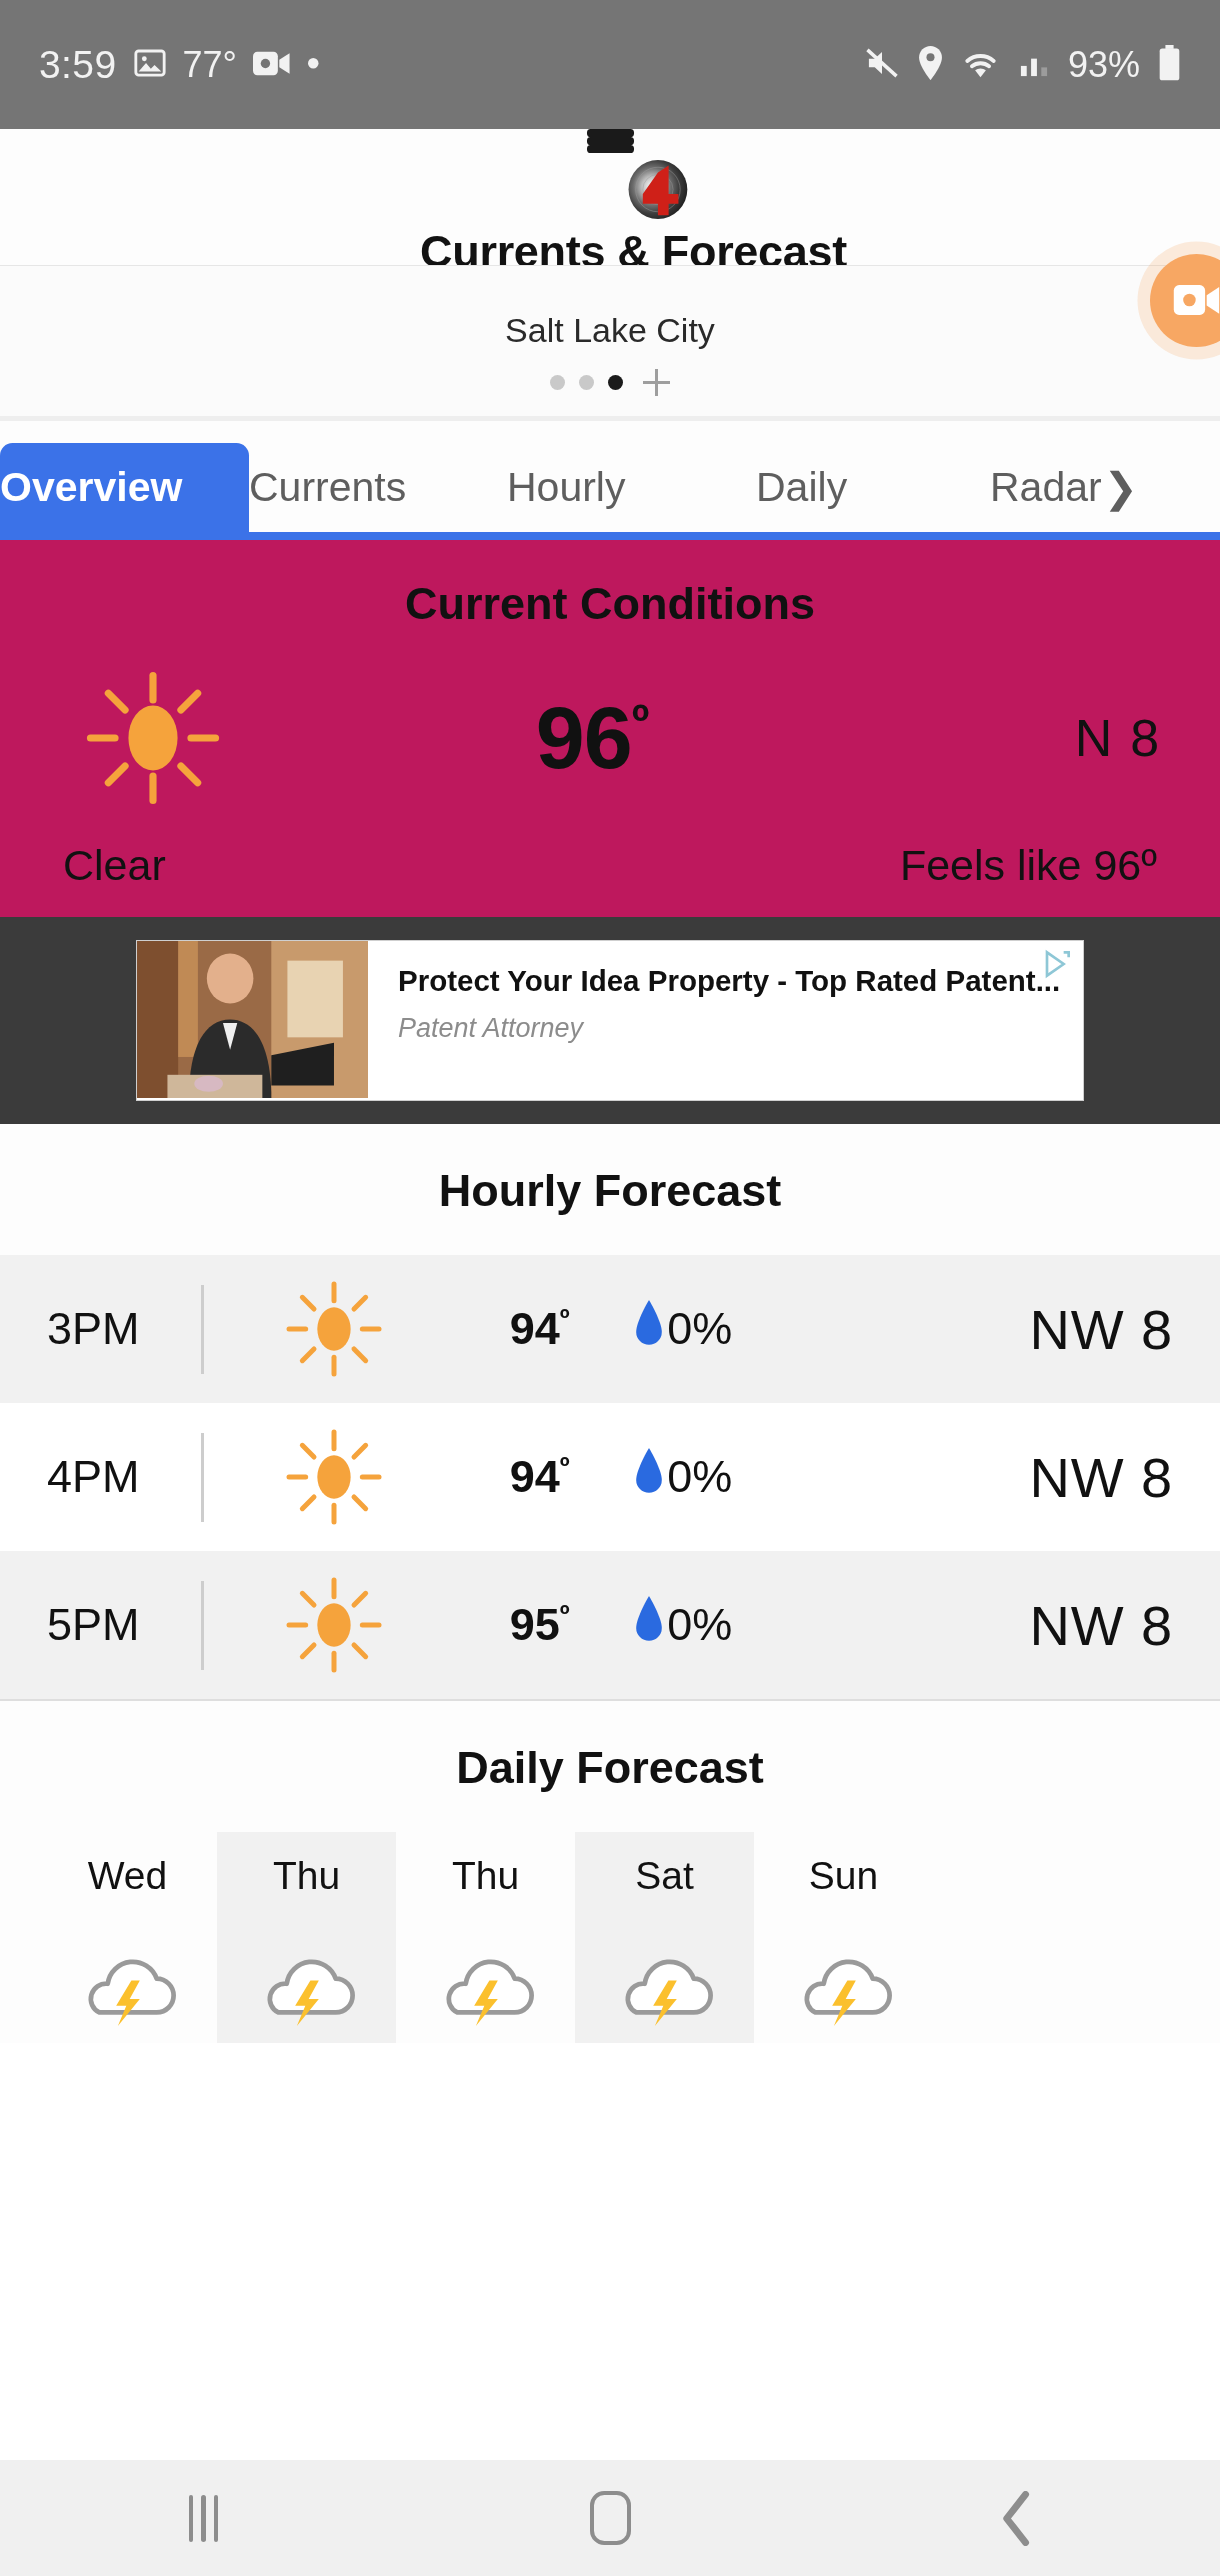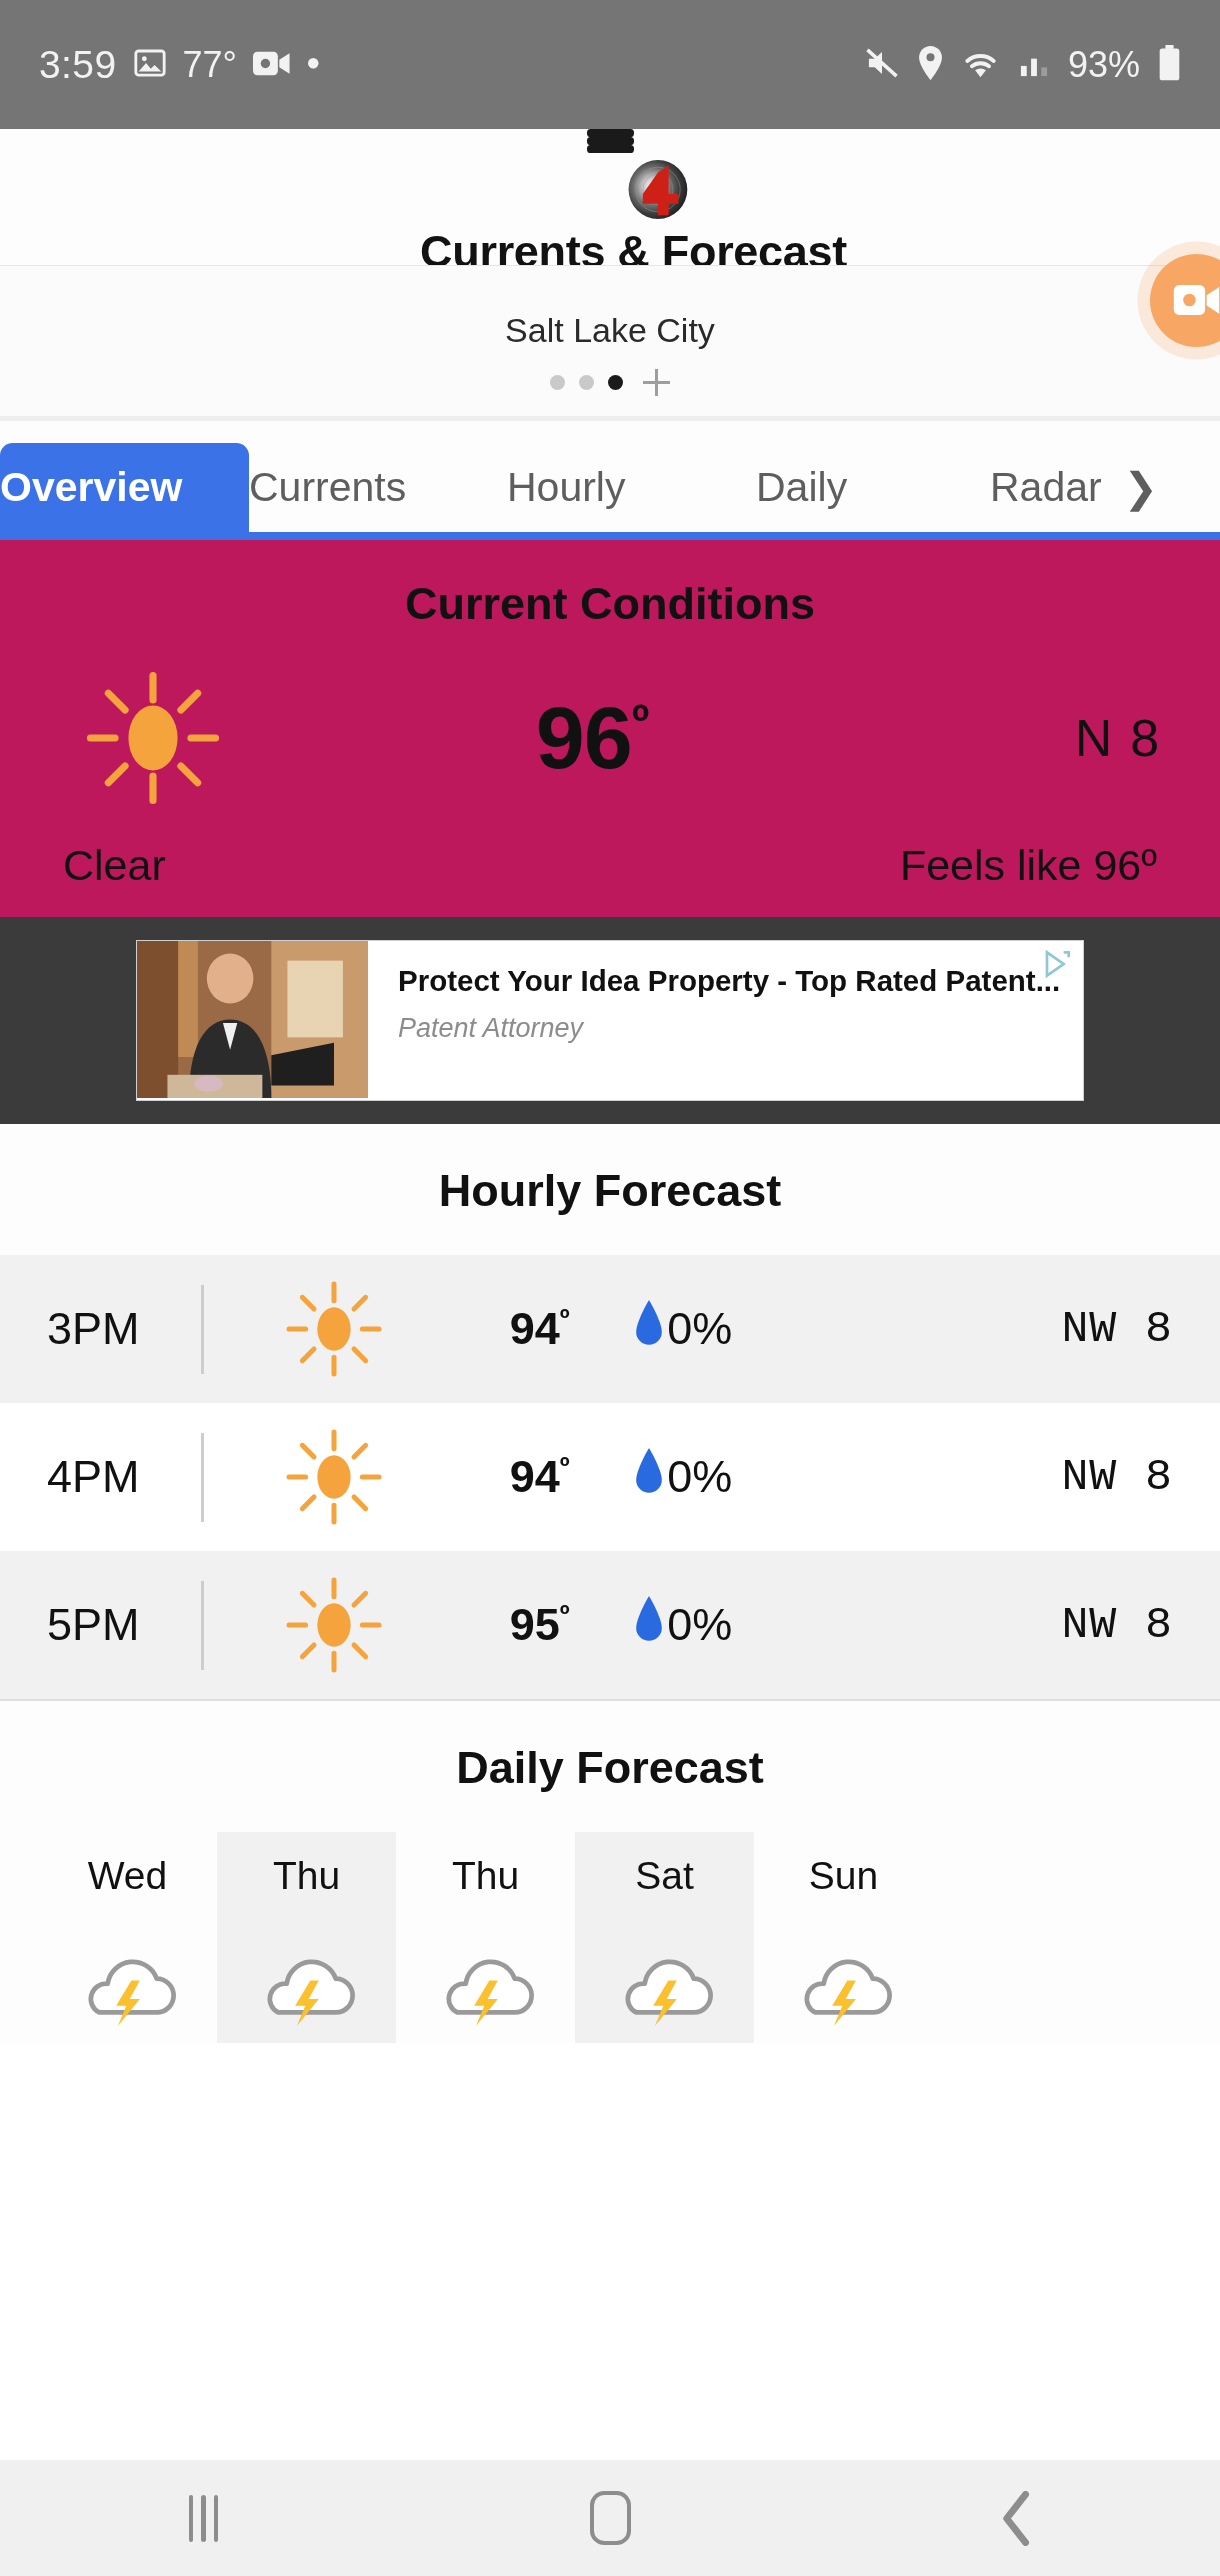--- a/index.html
+++ b/index.html
@@ -87,21 +87,21 @@
     position:relative;
   }
   .tab {
     height:89px; display:flex; align-items:center; justify-content:flex-start;
     font-size:41px; color:#5e5e5e; white-space:nowrap;
   }
   .tab.t-over { width:249px; background:#3b72e8; color:#ffffff; font-weight:bold; border-radius:12.5px 12.5px 0 0; }
   .tab.t-cur  { width:258px; }
   .tab.t-hr   { width:249px; }
   .tab.t-day  { width:234px; }
-  .tab.t-rad  { width:224px;gap:20px; }
+  .tab.t-rad  { width:224px; }
   .tab-chev { margin-left:1.8px; display:inline-block; }
 
   
   .sect-title { text-align:center; font-size:45px; font-weight:bold; color:#111; }
 
   
   .current { background:#be185d; padding-top:38px; padding-bottom:27px; }
   .cc-row { display:flex; align-items:center; margin-top:41px; padding:0 59px; }
   .cc-icon { width:188px; display:flex; justify-content:center; }
   .cc-temp { flex:1; text-align:center; font-size:88px; font-weight:bold; color:#111; letter-spacing:-0.9px; }
@@ -126,21 +126,21 @@
   
   .hourly-head { background:#fdfdfd; padding:41px 0 38px; }
   .hrow { display:flex; align-items:center; height:148px; padding:0 47px; }
   .hrow.shade { background:#f1f1f1; }
   .h-time { width:154px; font-size:45px; color:#111; }
   .h-div { width:2.7px; height:89px; background:#cdcdcd; margin-right:18px; flex:none; }
   .h-icon { flex:none; width:224px; display:flex; justify-content:center; }
   .h-temp { width:188px; text-align:center; font-size:45px; font-weight:bold; color:#111; }
   .h-temp sup { font-size:27px; vertical-align:super; }
   .h-pop { flex:1; display:flex; align-items:center; font-size:45px; color:#111; }
-  .h-wind { width:179px; text-align:right; font-size:45px; color:#111; letter-spacing:0.9px;font-family:Liberation Mono, monospace; }
+  .h-wind { width:179px; text-align:right; font-size:56px; color:#111; letter-spacing:0.9px; }
 
   
   .daily { border-top:2.7px solid #dedede; background:#fdfdfd; padding-top:41px; }
   .daily-cols { display:flex; margin-top:38px; padding:0 38px; height:211px; }
   .dcol { width:179px; display:flex; flex-direction:column; align-items:center; padding-top:21.5px; }
   .dcol.shade { background:#f1f1f1; }
   .dday { font-size:39px; color:#111; }
   .dicon { margin-top:30px; }
 
   

